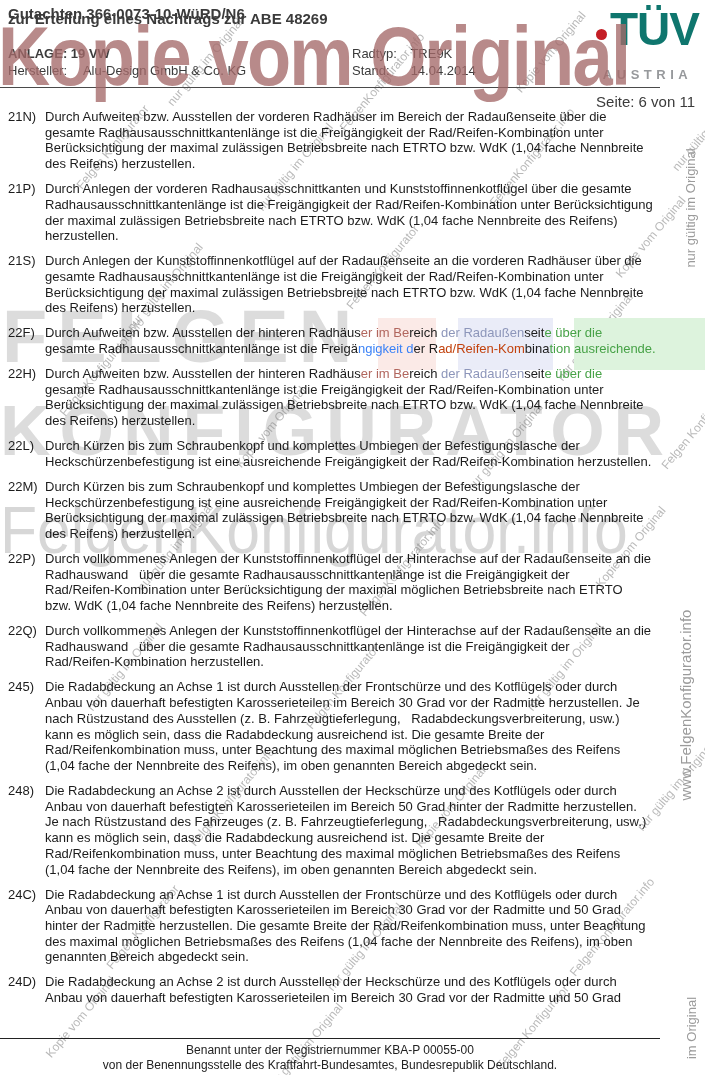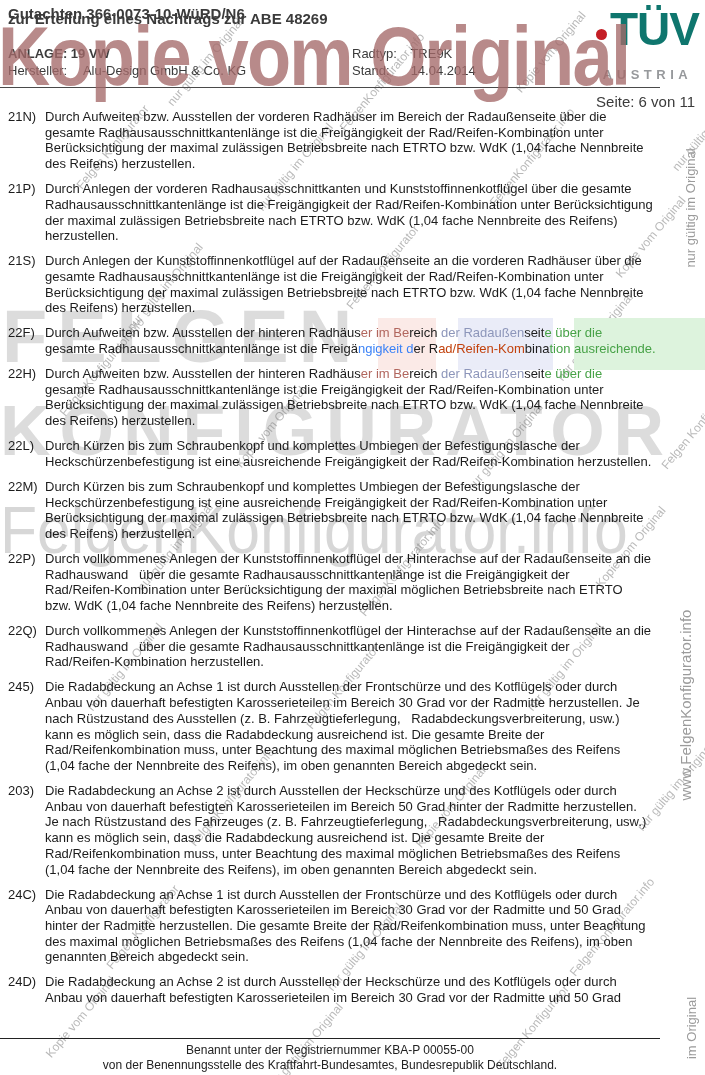--- a/index.html
+++ b/index.html
@@ -218,21 +218,21 @@
         <div class="para-body">
           <div class="line"><span>Die Radabdeckung an Achse 1 ist durch Ausstellen der Frontschürze und des Kotflügels oder durch</span></div>
           <div class="line"><span>Anbau von dauerhaft befestigten Karosserieteilen im Bereich 30 Grad vor der Radmitte herzustellen. Je</span></div>
           <div class="line"><span>nach Rüstzustand des Ausstellen (z. B. Fahrzeugtieferlegung,   Radabdeckungsverbreiterung, usw.)</span></div>
           <div class="line"><span>kann es möglich sein, dass die Radabdeckung ausreichend ist. Die gesamte Breite der</span></div>
           <div class="line"><span>Rad/Reifenkombination muss, unter Beachtung des maximal möglichen Betriebsmaßes des Reifens</span></div>
           <div class="line"><span>(1,04 fache der Nennbreite des Reifens), im oben genannten Bereich abgedeckt sein.</span></div>
         </div>
       </div>
       <div class="para">
-        <div class="para-label">203)</div>
+        <div class="para-label">248)</div>
         <div class="para-body">
           <div class="line"><span>Die Radabdeckung an Achse 2 ist durch Ausstellen der Heckschürze und des Kotflügels oder durch</span></div>
           <div class="line"><span>Anbau von dauerhaft befestigten Karosserieteilen im Bereich 50 Grad hinter der Radmitte herzustellen.</span></div>
           <div class="line"><span>Je nach Rüstzustand des Fahrzeuges (z. B. Fahrzeugtieferlegung,   Radabdeckungsverbreiterung, usw.)</span></div>
           <div class="line"><span>kann es möglich sein, dass die Radabdeckung ausreichend ist. Die gesamte Breite der</span></div>
           <div class="line"><span>Rad/Reifenkombination muss, unter Beachtung des maximal möglichen Betriebsmaßes des Reifens</span></div>
           <div class="line"><span>(1,04 fache der Nennbreite des Reifens), im oben genannten Bereich abgedeckt sein.</span></div>
         </div>
       </div>
       <div class="para">

